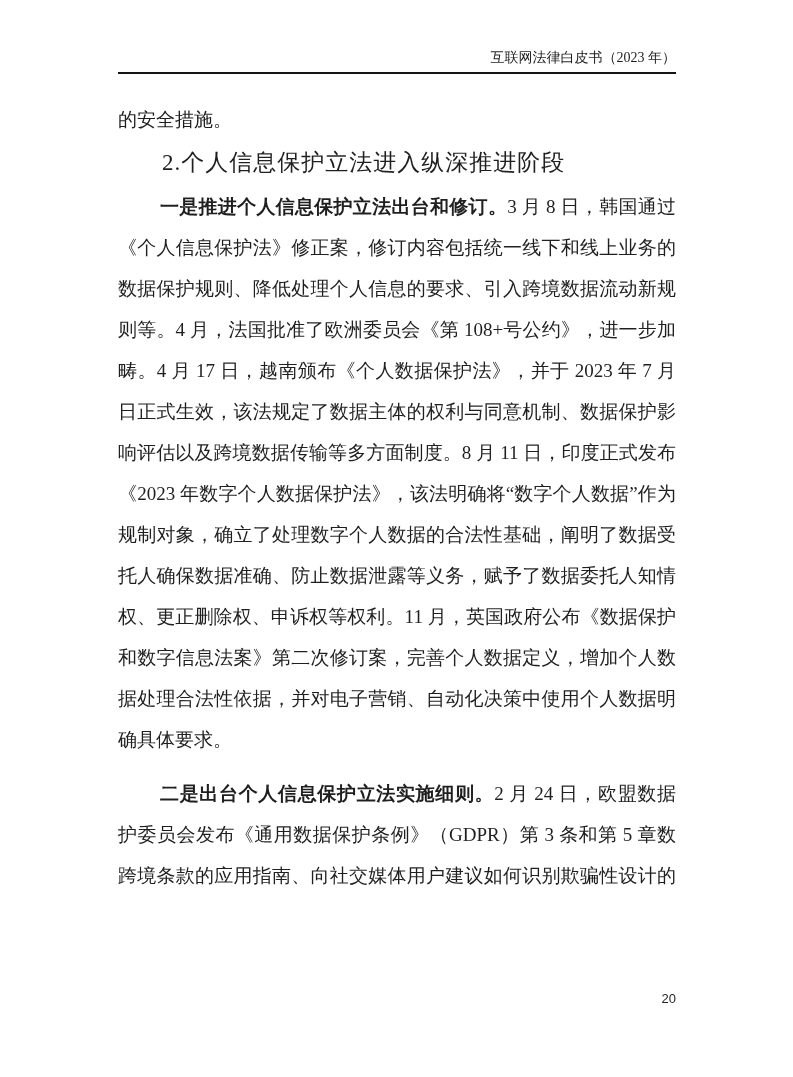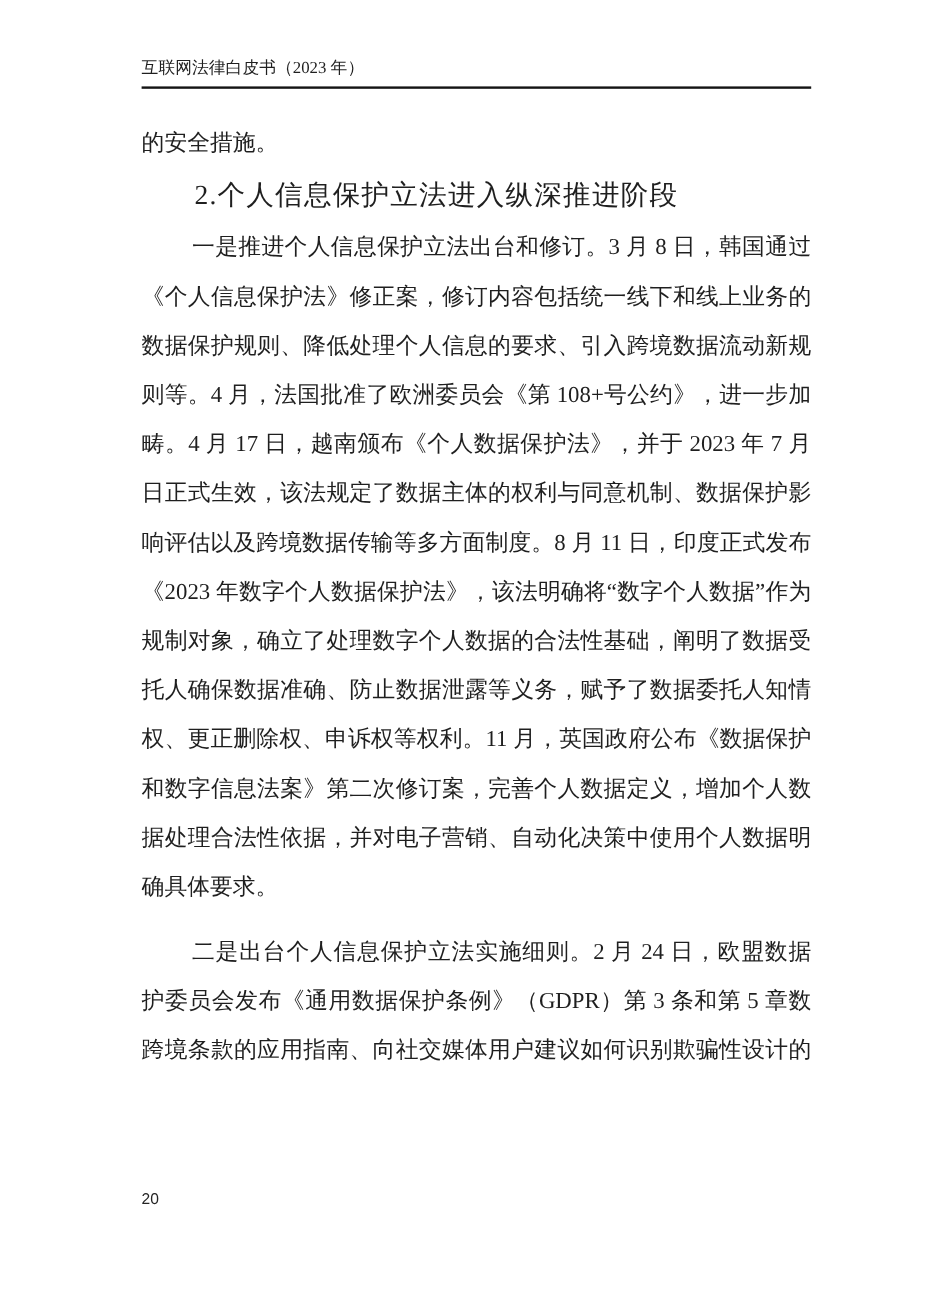--- a/index.html
+++ b/index.html
@@ -15,21 +15,21 @@
     overflow: hidden;
     font-family: "Liberation Serif", "DejaVu Serif", serif;
     color: #1f1f1f;
   }
   
   .running-header {
     position: absolute;
     left: 118px;
     top: 46px;
     width: 558px;
-    text-align: left;
+    text-align: right;
     font-size: 14px;
     line-height: 24px;
     color: #1f1f1f;
   }
   .header-rule {
     position: absolute;
     left: 118px;
     top: 72px;
     width: 558px;
     height: 0;
@@ -67,29 +67,29 @@
     font-size: 23px;
     text-indent: 44px;
     letter-spacing: 1px;
   }
   .run {
     font-family: "Liberation Serif", "DejaVu Serif", serif;
     margin-top: 47px;
   }
   .run.bold-lead {
     font-family: "Liberation Sans", "DejaVu Sans", sans-serif;
-    font-weight: 400;
+    font-weight: 700;
   }
   
   .page-number {
     position: absolute;
     left: 118px;
     top: 990px;
     width: 558px;
-    text-align: left;
+    text-align: right;
     font-size: 13px;
     line-height: 18px;
     font-family: "Liberation Sans", "DejaVu Sans", sans-serif;
     color: #242424;
   }
 </style>
 </head>
 <body>
 
 <div class="page">

